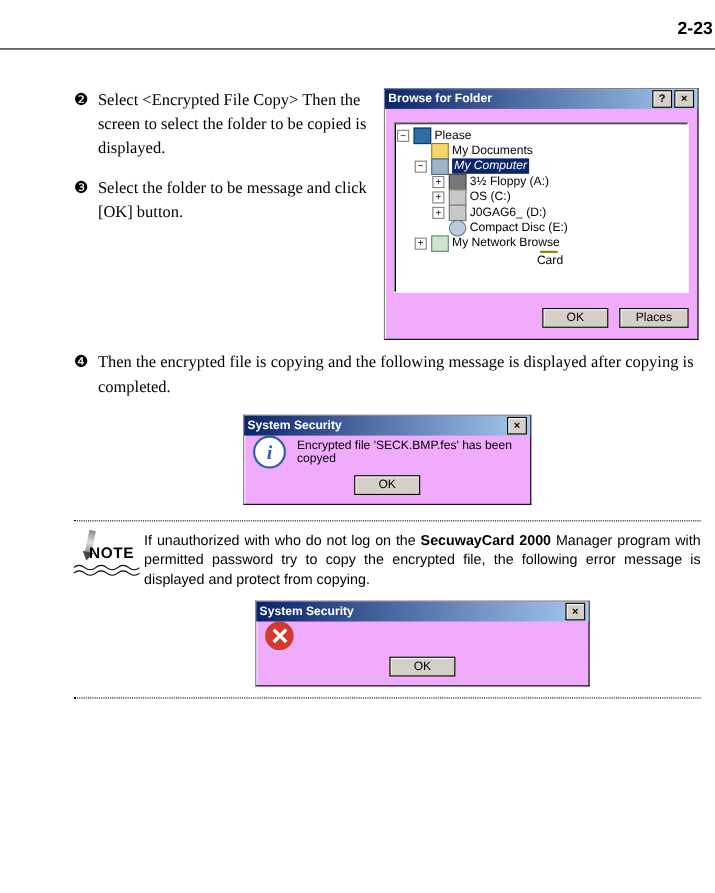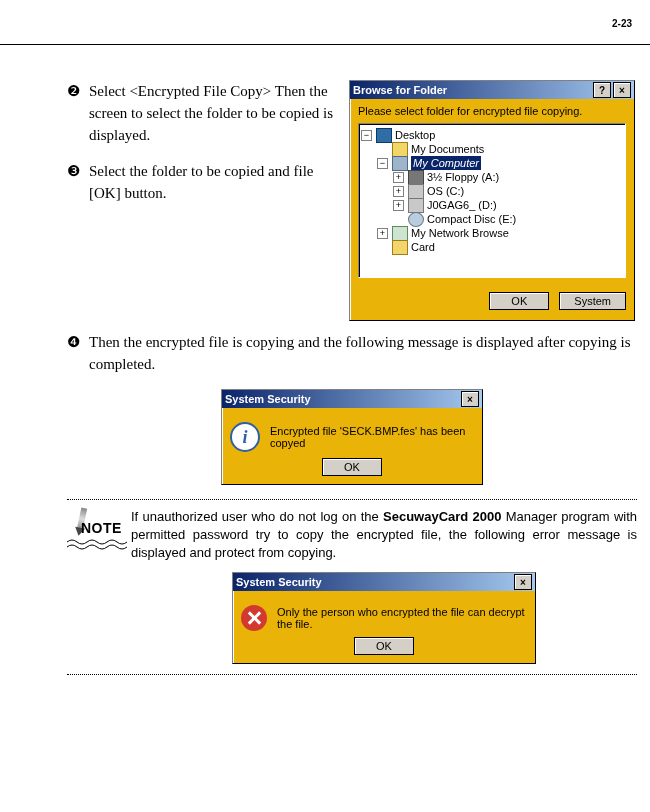--- a/index.html
+++ b/index.html
@@ -12,23 +12,23 @@
   }
   .page {
     position: relative;
     width: 650px;
     height: 812px;
     background: #fff;
   }
   .page-number {
     position: absolute;
     top: 18px;
-    right: 18px;
+    right: 2px;
     font-family: Arial, Helvetica, sans-serif;
-    font-size: 10px;
+    font-size: 16px;
     font-weight: bold;
   }
   .top-rule {
     position: absolute;
     top: 44px;
     left: 0;
     width: 650px;
     height: 1px;
     background: #000;
   }
@@ -63,21 +63,21 @@
     width: 280px;
   }
   .dlg-col {
     float: right;
     width: 288px;
   }
   .clear { clear: both; }
 
   
   .win9x {
-    background: #eab308;
+    background: #f0abfc;
     border: 1px solid #808080;
     border-right-color: #000;
     border-bottom-color: #000;
     box-shadow: inset 1px 1px 0 #fff;
     font-family: Tahoma, Arial, sans-serif;
     font-size: 11px;
     color: #000;
   }
   .titlebar {
     display: flex;
@@ -118,21 +118,21 @@
     min-width: 60px;
     height: 18px;
     box-sizing: border-box;
   }
   .dlg-body {
     padding: 6px 8px;
   }
   .msg-row {
     display: flex;
     align-items: center;
-    padding: 14px 8px 2px 8px;
+    padding: 0 8px 2px 8px;
   }
   .msg-row .msg-text {
     font-size: 11px;
     margin-left: 10px;
     flex: 1;
   }
   .btn-row {
     display: flex;
     justify-content: center;
     padding: 4px 0 8px 0;
@@ -312,39 +312,38 @@
   <div class="content">
 
     <div>
       <div class="left-steps-col">
         <div class="step step-wrap-left">
           <div class="num">❷</div>
           <div class="txt">Select &lt;Encrypted File Copy&gt; Then the screen to select the folder to be copied is displayed.</div>
         </div>
         <div class="step step-wrap-left" style="margin-top:10px;">
           <div class="num">❸</div>
-          <div class="txt">Select the folder to be copied and file [OK] button.</div>
+          <div class="txt">Select the folder to be message and click [OK] button.</div>
         </div>
       </div>
 
       <div class="dlg-col">
         <div class="win9x browse-dlg">
           <div class="titlebar">
             <span>Browse for Folder</span>
             <span class="spacer"></span>
             <span class="tb-btn">?</span>
             <span class="tb-btn">×</span>
           </div>
           <div class="dlg-body">
-            <div>Please select folder for encrypted file copying.</div>
             <div class="tree-panel">
               <div class="tnode" style="margin-left:0;">
                 <span class="box">−</span>
                 <span class="ticon ic-desktop"></span>
-                <span>Desktop</span>
+                <span>Please</span>
               </div>
               <div class="tnode" style="margin-left:16px;">
                 <span class="blank9"></span>
                 <span class="ticon ic-folder"></span>
                 <span>My Documents</span>
               </div>
               <div class="tnode" style="margin-left:16px;">
                 <span class="box">−</span>
                 <span class="ticon ic-mycomp"></span>
                 <span class="sel-label">My Computer</span>
@@ -367,30 +366,30 @@
               <div class="tnode" style="margin-left:32px;">
                 <span class="blank9"></span>
                 <span class="ticon ic-cd"></span>
                 <span>Compact Disc (E:)</span>
               </div>
               <div class="tnode" style="margin-left:16px;">
                 <span class="box">+</span>
                 <span class="ticon ic-net"></span>
                 <span>My Network Browse</span>
               </div>
-              <div class="tnode" style="margin-left:16px;">
+              <div class="tnode" style="margin-left:16px;flex-direction:column;">
                 <span class="blank9"></span>
                 <span class="ticon ic-folder"></span>
                 <span>Card</span>
               </div>
             </div>
           </div>
           <div class="browse-btn-row">
             <span class="button9x">OK</span>
-            <span class="button9x">System</span>
+            <span class="button9x">Places</span>
           </div>
         </div>
       </div>
       <div class="clear"></div>
     </div>
 
     <div class="step" style="margin-top:10px;">
       <div class="num">❹</div>
       <div class="txt" style="width:540px;">Then the encrypted file is copying and the following message is displayed after copying is completed.</div>
     </div>
@@ -419,34 +418,33 @@
         <div class="pencil"></div>
         <div class="note-word">NOTE</div>
         <div class="note-waves">
           <svg viewBox="0 0 60 14">
             <path d="M0 4 Q5 0 10 4 T20 4 T30 4 T40 4 T50 4 T60 4" stroke="#000" stroke-width="1" fill="none"></path>
             <path d="M0 9 Q5 5 10 9 T20 9 T30 9 T40 9 T50 9 T60 9" stroke="#000" stroke-width="1" fill="none"></path>
           </svg>
         </div>
       </div>
       <div class="note-text">
-        <span>If unauthorized user who do not log on the </span><span class="prod">SecuwayCard 2000</span><span> Manager program with permitted password try to copy the encrypted file, the following error message is displayed and protect from copying.</span>
+        <span>If unauthorized with who do not log on the </span><span class="prod">SecuwayCard 2000</span><span> Manager program with permitted password try to copy the encrypted file, the following error message is displayed and protect from copying.</span>
       </div>
     </div>
 
     <div style="text-align:center; margin: 10px 0 4px 64px;">
       <div class="win9x msg-dlg2" style="display:inline-block; text-align:left;">
         <div class="titlebar">
           <span>System Security</span>
           <span class="spacer"></span>
           <span class="tb-btn">×</span>
         </div>
         <div class="msg-row">
           <span class="ic-error"></span>
-          <span class="msg-text">Only the person who encrypted the file can decrypt the file.</span>
         </div>
         <div class="btn-row">
           <span class="button9x">OK</span>
         </div>
       </div>
     </div>
 
     <hr class="dotted-rule" style="margin-top:10px;">
 
   </div>

